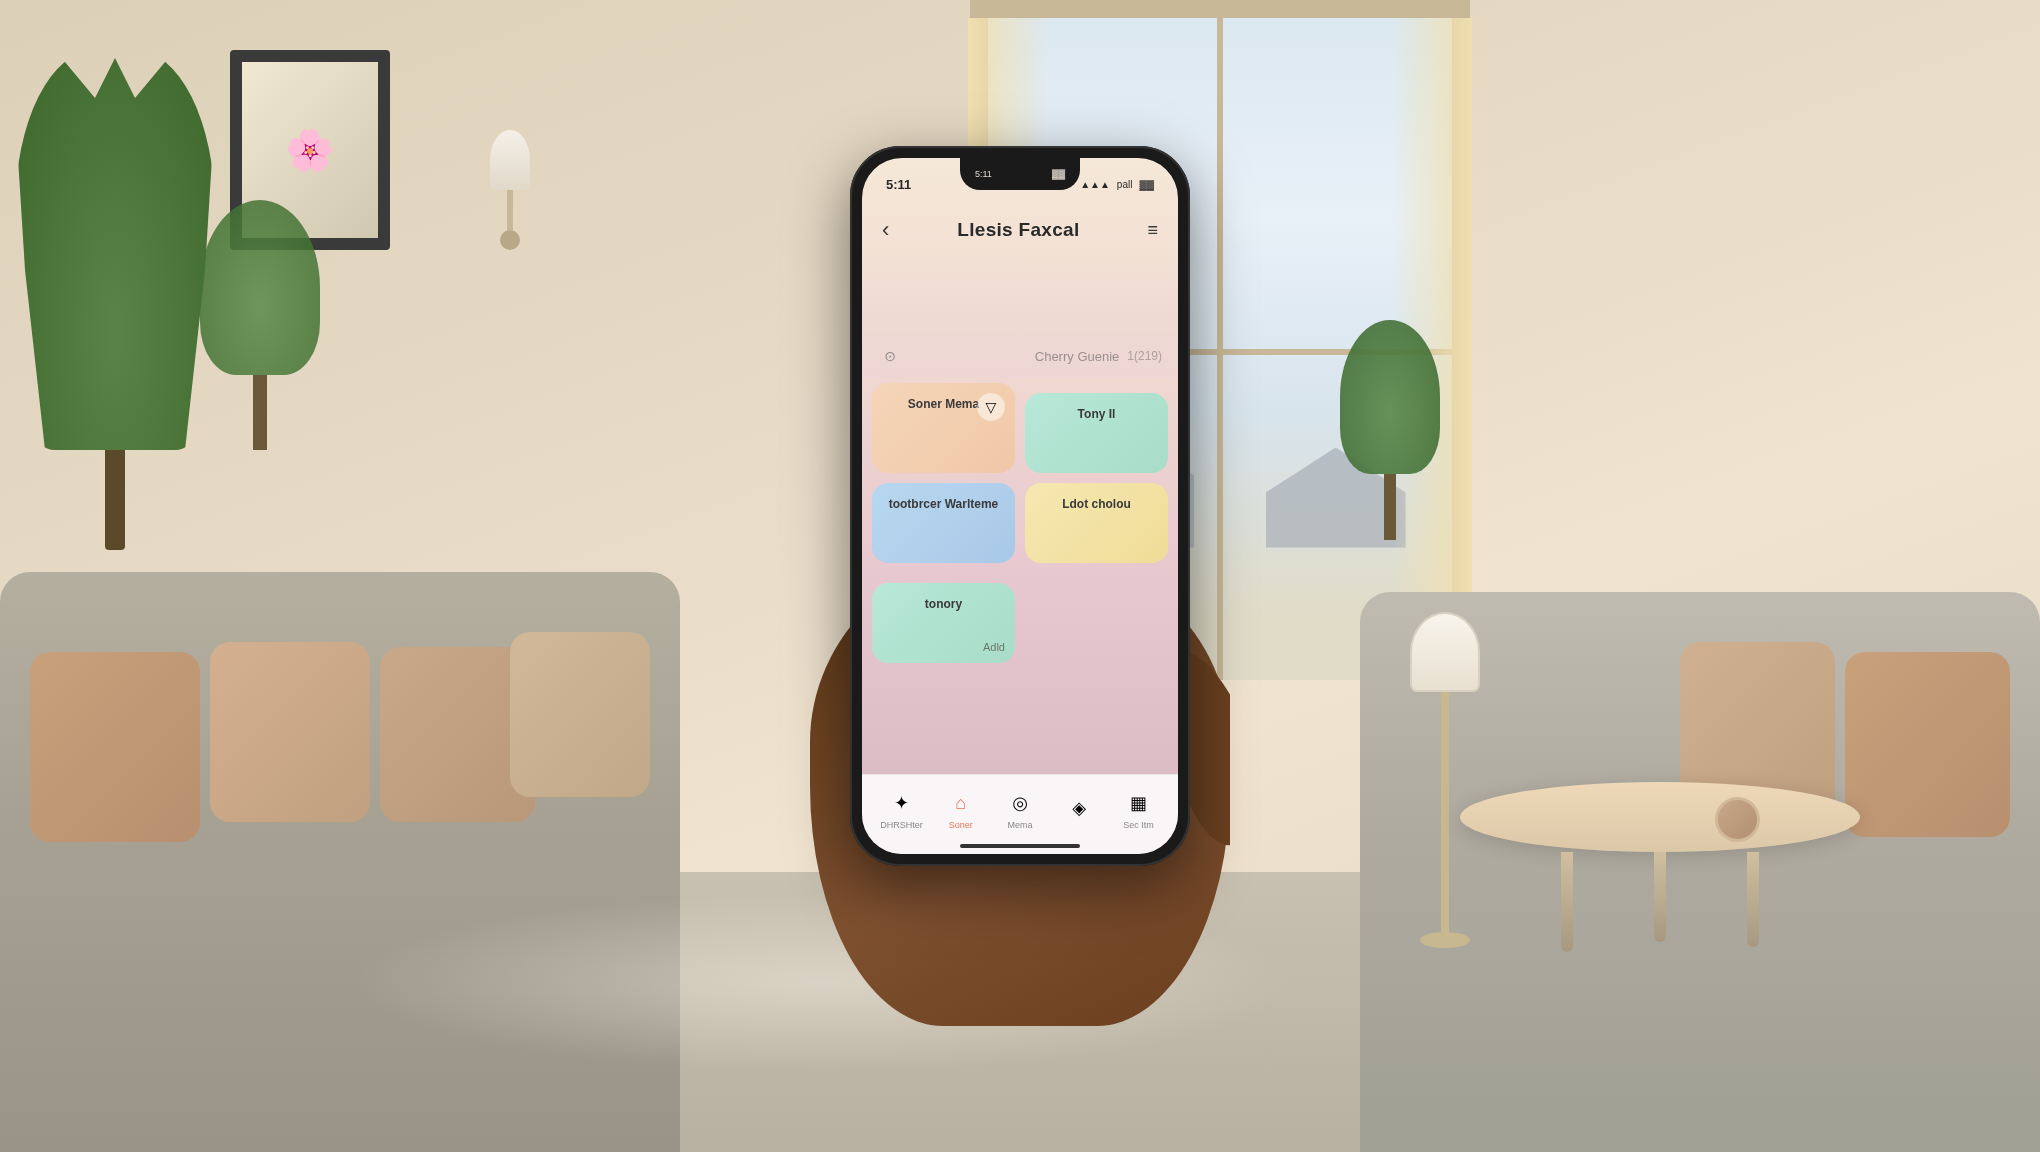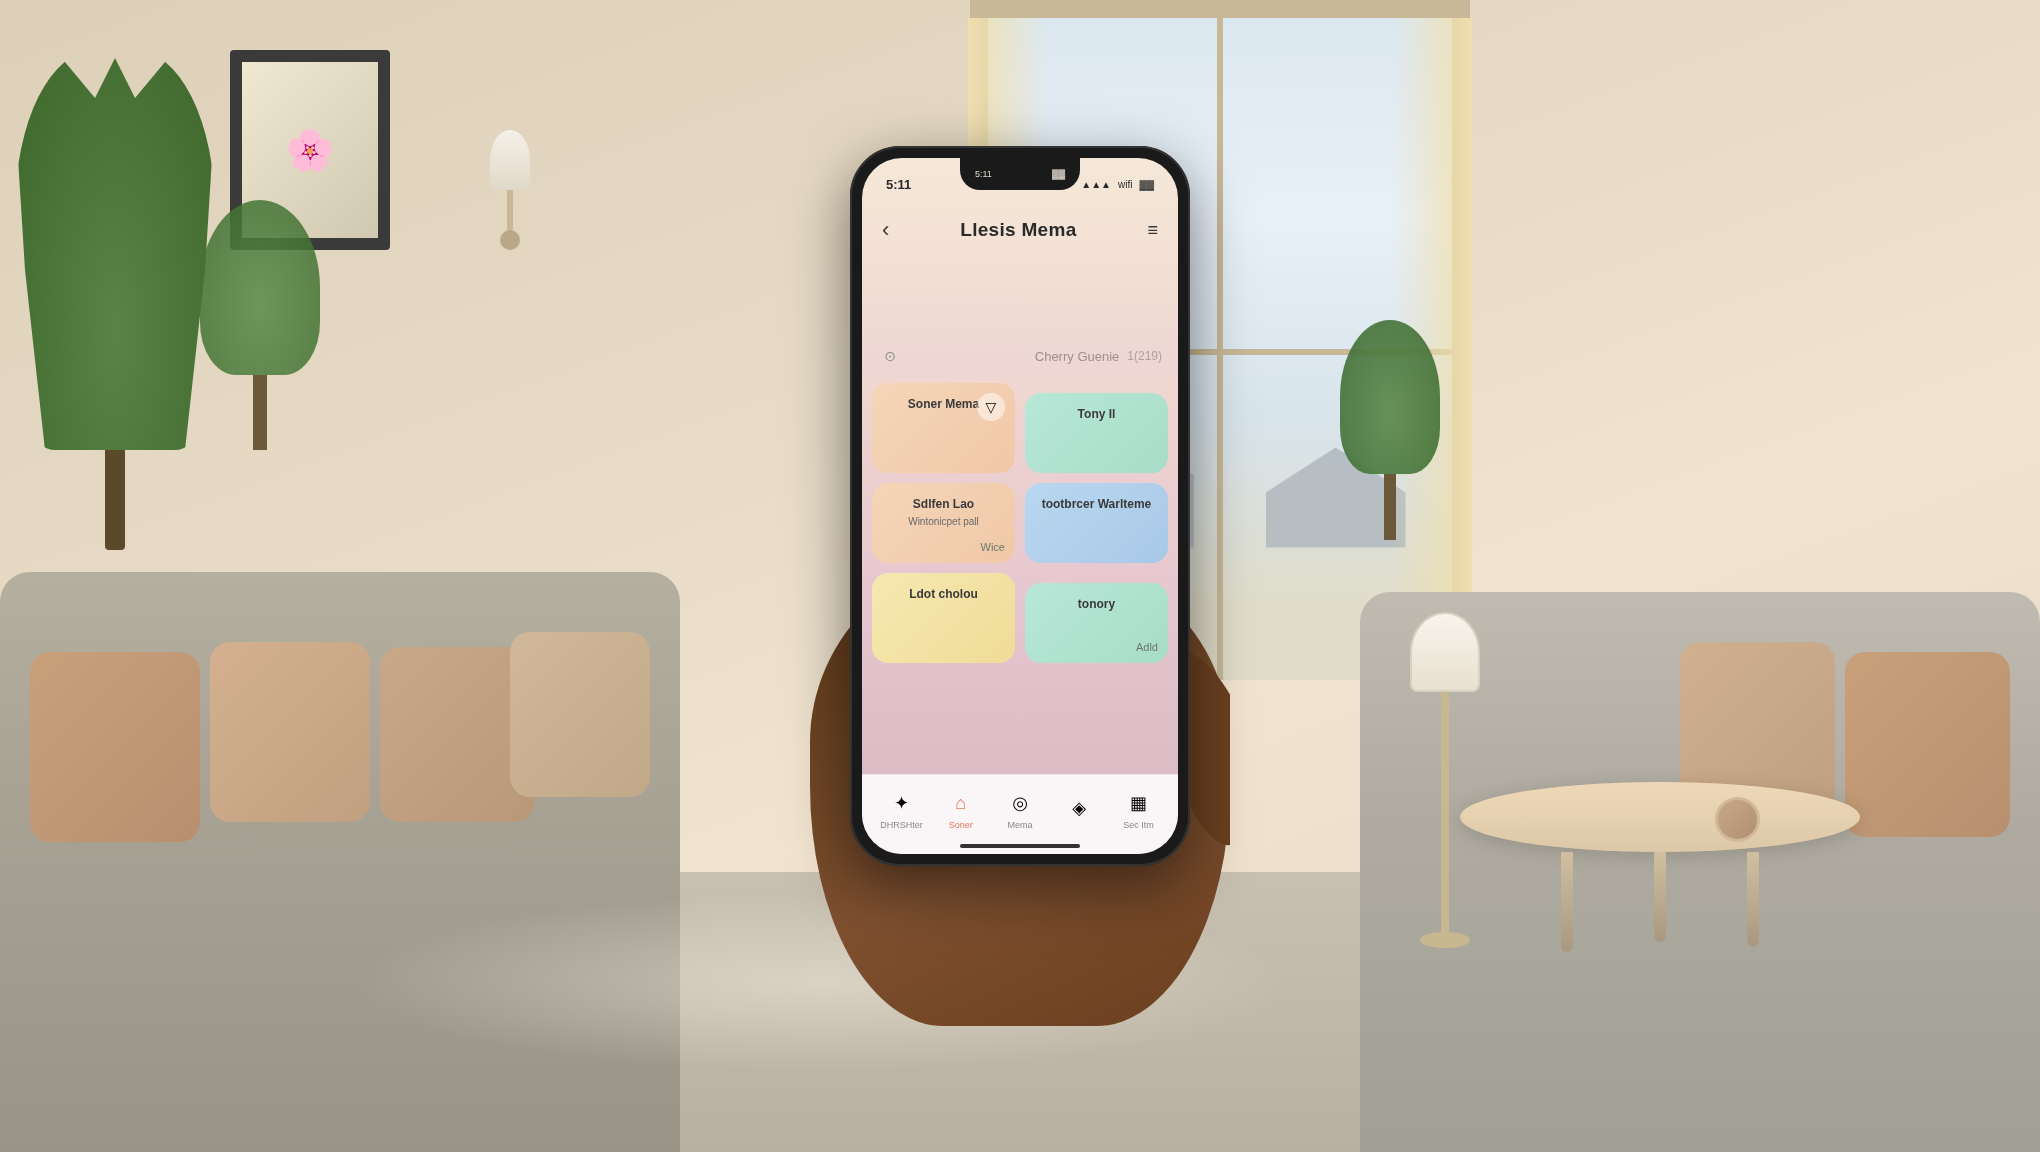--- a/index.html
+++ b/index.html
@@ -424,28 +424,28 @@
 
       <div class="phone-notch">
         <span style="font-size:9px;color:#e0d8d0;">5:11</span>
         <span style="font-size:9px;color:#e0d8d0;">▓▓</span>
       </div>
 
       <div class="status-bar">
         <span class="status-time">5:11</span>
         <div class="status-icons">
           <span style="font-size:10px;color:#2a2a2a;">▲▲▲</span>
-          <span style="font-size:10px;color:#2a2a2a;margin-left:3px;">wifi</span>
+          <span style="font-size:10px;color:#2a2a2a;margin-left:3px;">pall</span>
           <span style="font-size:10px;color:#2a2a2a;margin-left:3px;">▓▓</span>
         </div>
       </div>
 
       <div class="app-header">
         <span class="back-btn">‹</span>
-        <span class="app-title">Llesis Mema</span>
+        <span class="app-title">Llesis Faxcal</span>
         <span class="menu-btn">≡</span>
       </div>
 
       <div style="position:absolute;top:100px;left:0;right:0;height:120px;background:linear-gradient(180deg,rgba(245,232,216,0) 0%,rgba(230,210,220,0.3) 100%);"></div>
 
       <div class="filter-row">
         <span class="filter-icon">⊙</span>
         <span class="filter-label">Cherry Guenie</span>
         <span class="filter-right">1(219)</span>
       </div>
@@ -454,25 +454,20 @@
 
         <div class="list-card card-peach">
           <div class="card-title">Soner Mema</div>
           <div class="card-badge">▽</div>
         </div>
 
         <div class="list-card card-mint">
           <div class="card-title">Tony Il</div>
         </div>
 
-        <div class="list-card card-peach">
-          <div class="card-title">Sdlfen Lao</div>
-          <div class="card-subtitle">Wintonicpet pall</div>
-          <div class="card-value">Wice</div>
-        </div>
 
         <div class="list-card card-blue">
           <div class="card-title">tootbrcer Warlteme</div>
           <div class="card-value"></div>
         </div>
 
         <div class="list-card card-yellow">
           <div class="card-title">Ldot cholou</div>
           <div class="card-subtitle"></div>
         </div>

